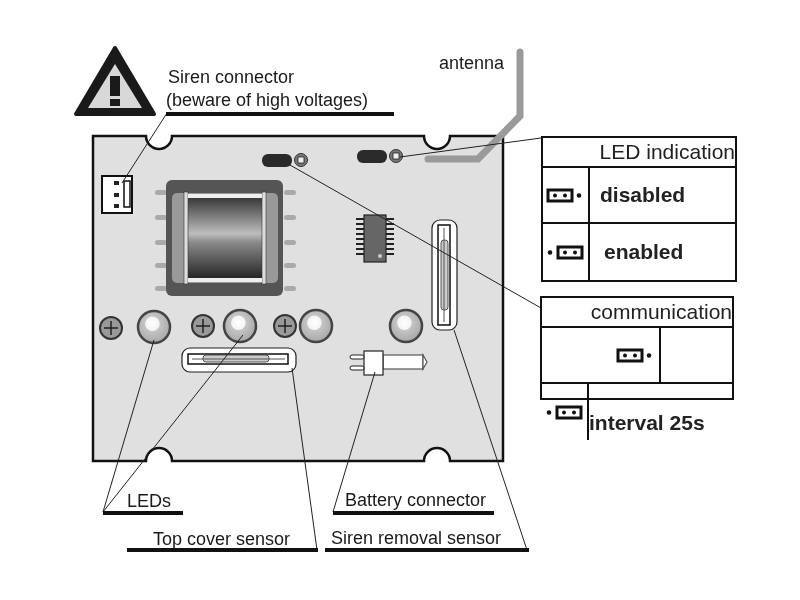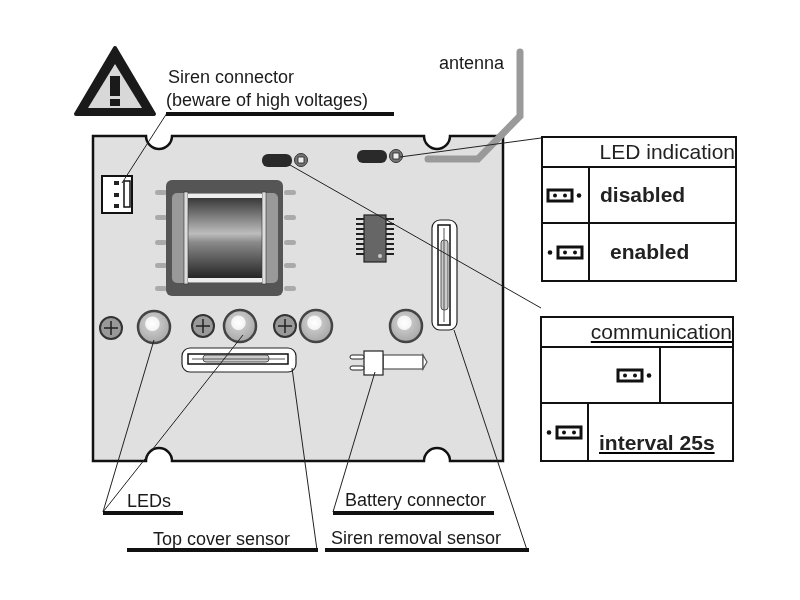--- a/index.html
+++ b/index.html
@@ -196,40 +196,40 @@
   </div>
   <div class="row">
     <div class="icon-cell">
       <svg width="40" height="16">
           <circle cx="4" cy="8.5" r="2.3" fill="#111"></circle>
           <rect x="12" y="3" width="24" height="11" fill="#fff" stroke="#111" stroke-width="3"></rect>
           <circle cx="19" cy="8.5" r="2" fill="#111"></circle>
           <circle cx="29" cy="8.5" r="2" fill="#111"></circle>
         </svg>
     </div>
-    <div class="text-cell" style="padding-left:20px;">enabled</div>
+    <div class="text-cell" style="padding-left:14px;">enabled</div>
   </div>
 </div>
 
-<div class="tbl" style="left:540px;top:316px;width:194px;height:146px;text-decoration:underline;">
+<div class="tbl" style="left:540px;top:296px;width:194px;height:104px;">
   <div class="hdr">communication</div>
   <div class="row">
     <div class="icon-cell">
       <svg width="40" height="16">
           <rect x="2" y="3" width="24" height="11" fill="#fff" stroke="#111" stroke-width="3"></rect>
           <circle cx="9" cy="8.5" r="2" fill="#111"></circle>
           <circle cx="19" cy="8.5" r="2" fill="#111"></circle>
           <circle cx="33" cy="8.5" r="2.3" fill="#111"></circle>
         </svg>
     </div>
   </div>
   <div class="row">
     <div class="icon-cell">
       <svg width="40" height="16">
           <circle cx="4" cy="8.5" r="2.3" fill="#111"></circle>
           <rect x="12" y="3" width="24" height="11" fill="#fff" stroke="#111" stroke-width="3"></rect>
           <circle cx="19" cy="8.5" r="2" fill="#111"></circle>
           <circle cx="29" cy="8.5" r="2" fill="#111"></circle>
         </svg>
     </div>
-    <div class="text-cell" style="padding-left:10px;margin-top:22px;">interval 25s</div>
+    <div class="text-cell" style="padding-left:0;margin-top:22px;">interval 25s</div>
   </div>
 </div>
 
 </body></html>

